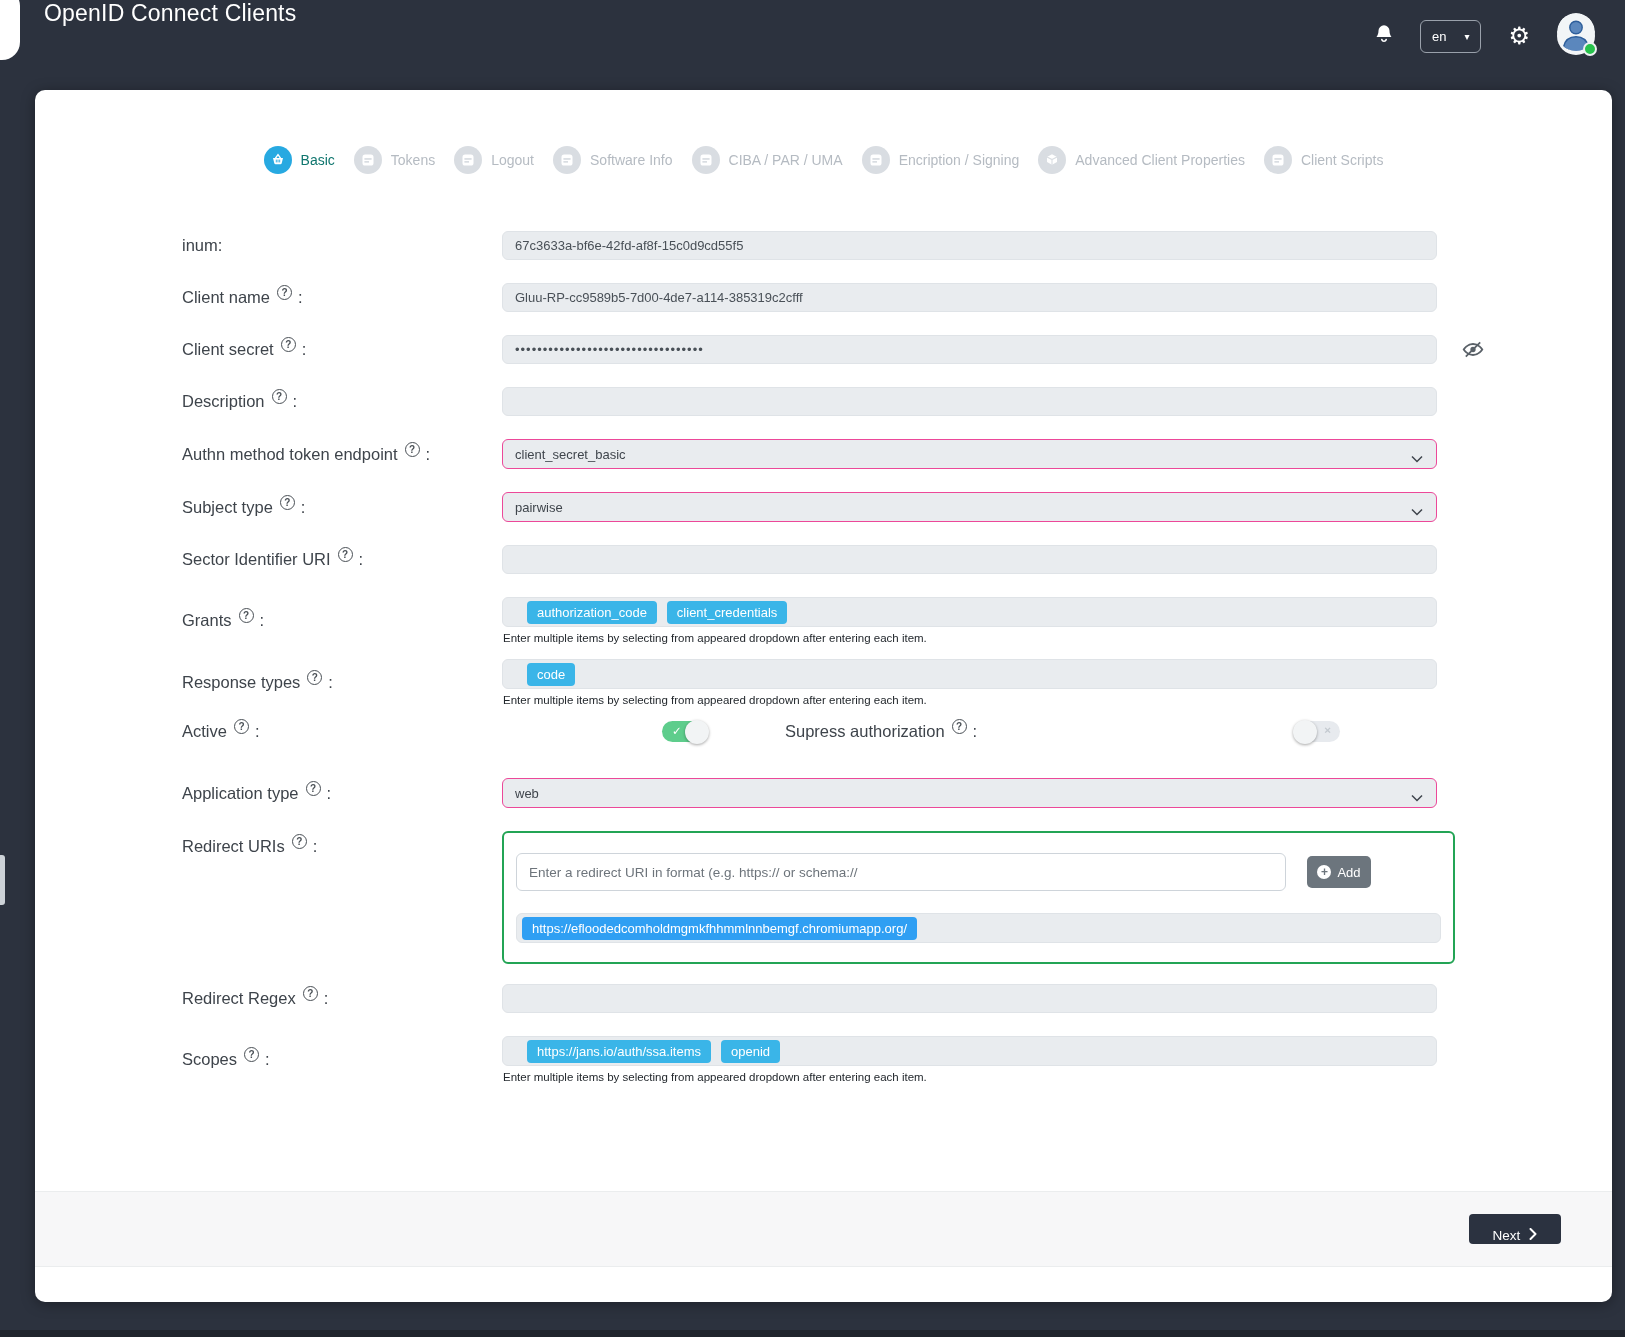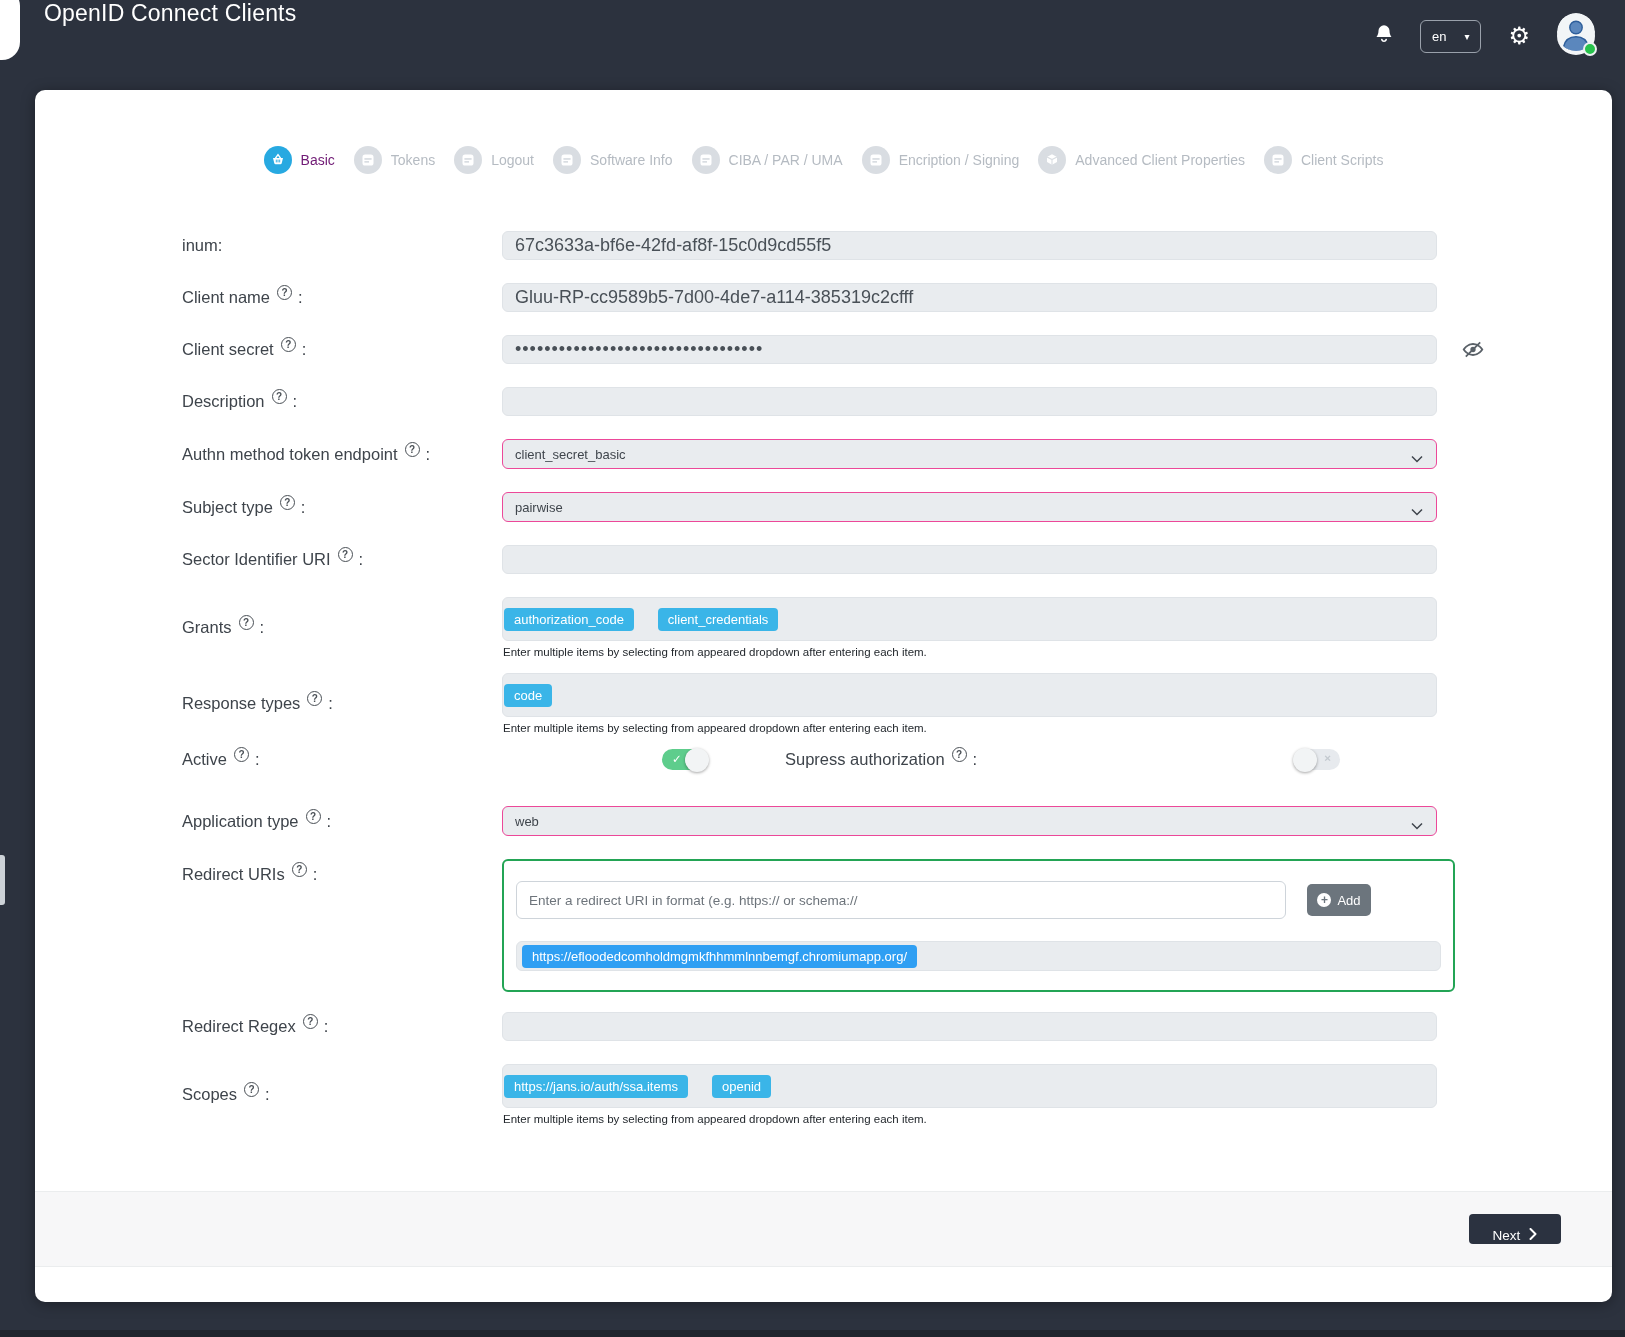--- a/index.html
+++ b/index.html
@@ -28,35 +28,35 @@
 
   
   .main-card { position:absolute; top:90px; left:35px; width:1577px; height:1212px; background:#fff; border-radius:10px; box-shadow:0 2px 14px rgba(0,0,0,.35); z-index:2; }
 
   
   .wizard { display:flex; justify-content:center; align-items:center; padding-top:56px; gap:19px; }
   .wstep { display:flex; align-items:center; gap:9px; cursor:pointer; }
   .wcircle { width:28px; height:28px; border-radius:50%; background:#d9dde2; display:flex; align-items:center; justify-content:center; flex:0 0 28px; }
   .wstep.active .wcircle { background:#27a9e1; }
   .wlabel { font-size:14px; color:#b5bbc2; white-space:nowrap; }
-  .wstep.active .wlabel { color:#701a75; }
+  .wstep.active .wlabel { color:#0f766e; }
 
   
   .form-area { margin-top:57px; padding-left:147px; }
   .frow { display:flex; align-items:center; margin-bottom:23px; }
   .frow.top { align-items:flex-start; }
   .flabel { width:320px; flex:0 0 320px; font-size:16.5px; color:#3e444b; display:flex; align-items:center; }
   .frow.top .flabel { padding-top:6px; }
   .help-q { width:15px; height:15px; border:1px solid #4a5056; border-radius:50%; font-size:10px; font-weight:bold; color:#4a5056; display:inline-flex; align-items:center; justify-content:center; margin-left:7px; transform:translateY(-5px); cursor:pointer; }
   .colon { margin-left:6px; }
   .controls { width:935px; flex:0 0 935px; position:relative; }
-  .tinput { width:100%; height:29px; background:#e9ecef; border:1px solid #dfe3e7; border-radius:6px; padding:0 12px; font-size:18px; color:#495057; font-family:inherit; outline:none; }
+  .tinput { width:100%; height:29px; background:#e9ecef; border:1px solid #dfe3e7; border-radius:6px; padding:0 12px; font-size:13px; color:#495057; font-family:inherit; outline:none; }
   .selectbox { width:100%; height:30px; background:#e9ecef; border:1px solid #ec4899; border-radius:6px; padding:0 28px 0 12px; font-size:13px; color:#3f454c; display:flex; align-items:center; cursor:pointer; position:relative; }
   .chev { position:absolute; right:13px; top:11px; }
-  .tagbox { width:100%; height:44px; background:#e9ecef; border:1px solid #dfe3e7; border-radius:6px; display:flex; align-items:center; gap:24px; padding:0 1px; }
+  .tagbox { width:100%; height:30px; background:#e9ecef; border:1px solid #dfe3e7; border-radius:6px; display:flex; align-items:center; gap:10px; padding:0 24px; }
   .tag { background:#3ab5e8; color:#fff; font-size:13px; padding:4px 10px; border-radius:4px; white-space:nowrap; cursor:pointer; }
   .tag.blue { background:#2f9ff3; }
   .hint { font-size:11.5px; color:#23282d; margin:5px 0 0 1px; }
   .grants-row, .resp-row, .scopes-row { margin-bottom:15px; }
   .eye-btn { position:absolute; right:-47px; top:5px; background:none; border:none; padding:0; cursor:pointer; }
 
   
   .active-row { margin-bottom:36px; margin-top:4px; }
   .active-controls { display:flex; align-items:center; }
   .toggle { width:46px; height:21px; border-radius:11px; position:relative; cursor:pointer; flex:0 0 46px; }

